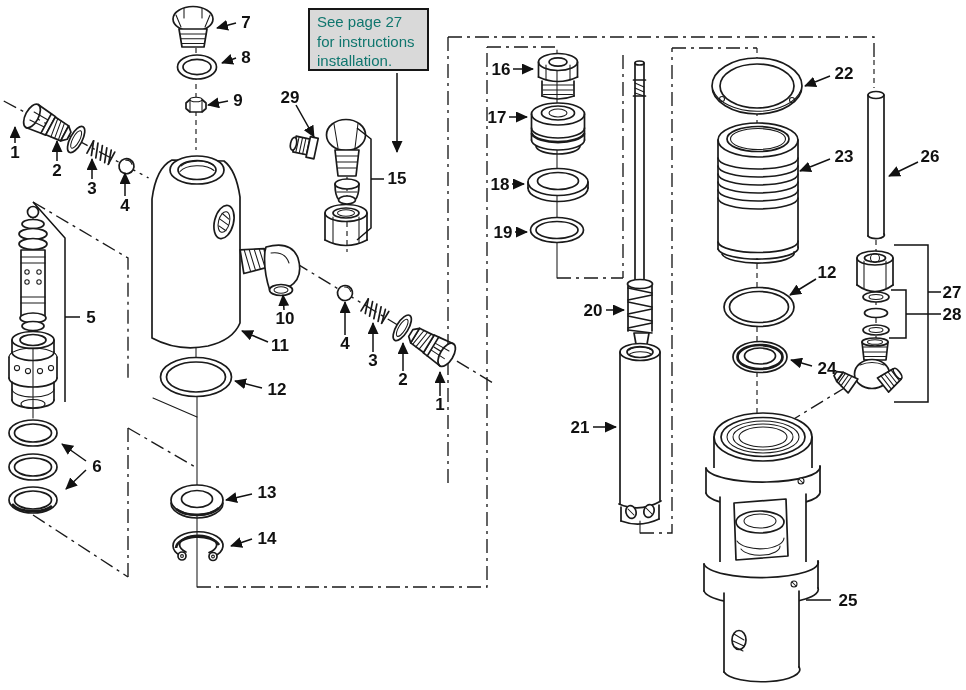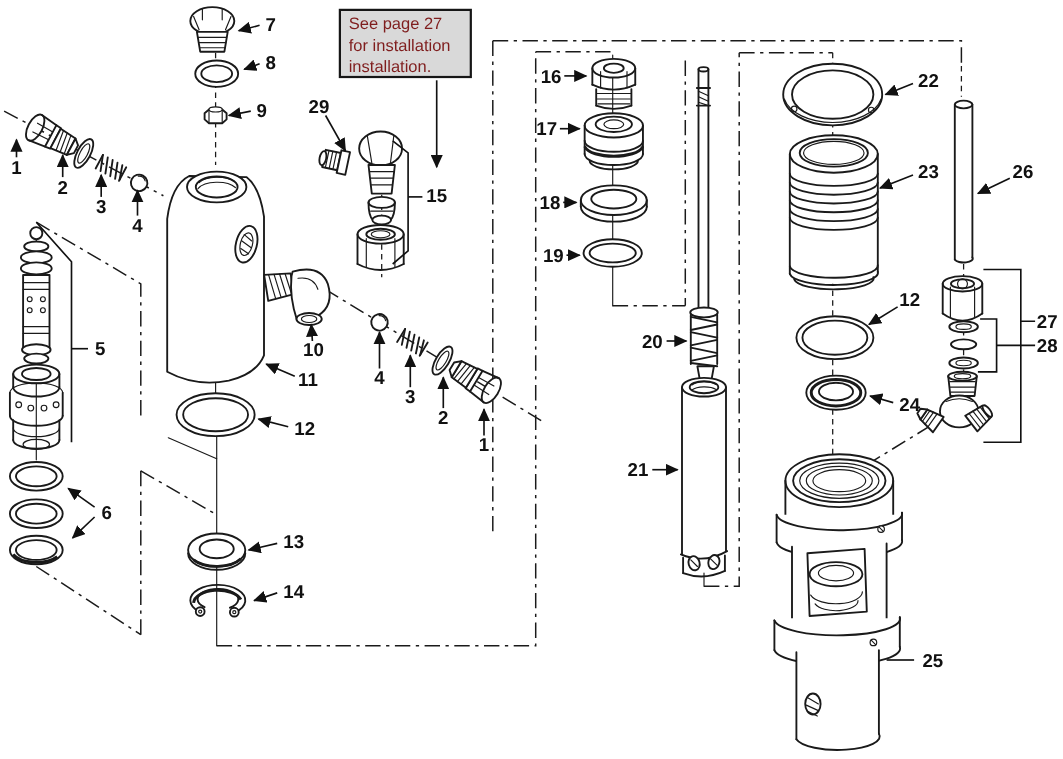--- a/index.html
+++ b/index.html
@@ -14,21 +14,21 @@
   .fw{fill:#fff;}
   .thin{stroke-width:1.05;}
   .thick{stroke-width:2.7;}
   .dd{stroke:var(--line);fill:none;stroke-width:1.35;stroke-dasharray:14 5 3 5;}
   .ds{stroke:var(--line);fill:none;stroke-width:1.15;stroke-dasharray:5 4;}
   .call{stroke:var(--text);fill:none;stroke-width:1.5;}
   text.num{font:bold 17px "Liberation Sans", sans-serif;fill:var(--text);}
   #note-box{position:absolute;left:308px;top:8px;width:121px;height:63px;
     background:var(--note-bg);border:2.5px solid var(--note-border);
     box-sizing:border-box;padding:2px 0 0 7px;
-    font:15px/19.5px "Liberation Sans", sans-serif;color:#7f1d1d;}
+    font:15px/19.5px "Liberation Sans", sans-serif;color:#0f766e;}
 </style>
 </head>
 <body>
 
 <div id="stage">
 
 <svg width="966" height="690" viewBox="0 0 966 690">
 <defs>
   <marker id="ah" markerWidth="13" markerHeight="11" refX="11" refY="5.5" orient="auto" markerUnits="userSpaceOnUse">
     <path d="M0,0 L12,5.5 L0,11 Z" fill="#111"></path>
@@ -477,17 +477,17 @@
   <text class="num" x="290" y="103" text-anchor="middle">29</text>
   <text class="num" x="345" y="349" text-anchor="middle">4</text>
   <text class="num" x="373" y="366" text-anchor="middle">3</text>
   <text class="num" x="403" y="385" text-anchor="middle">2</text>
   <text class="num" x="440" y="410" text-anchor="middle">1</text>
 </g>
 </svg>
 
 <div id="note-box">
   <div>See page 27</div>
-  <div>for installation</div>
+  <div>for instructions</div>
   <div>installation.</div>
 </div>
 
 </div>
 
 </body></html>

